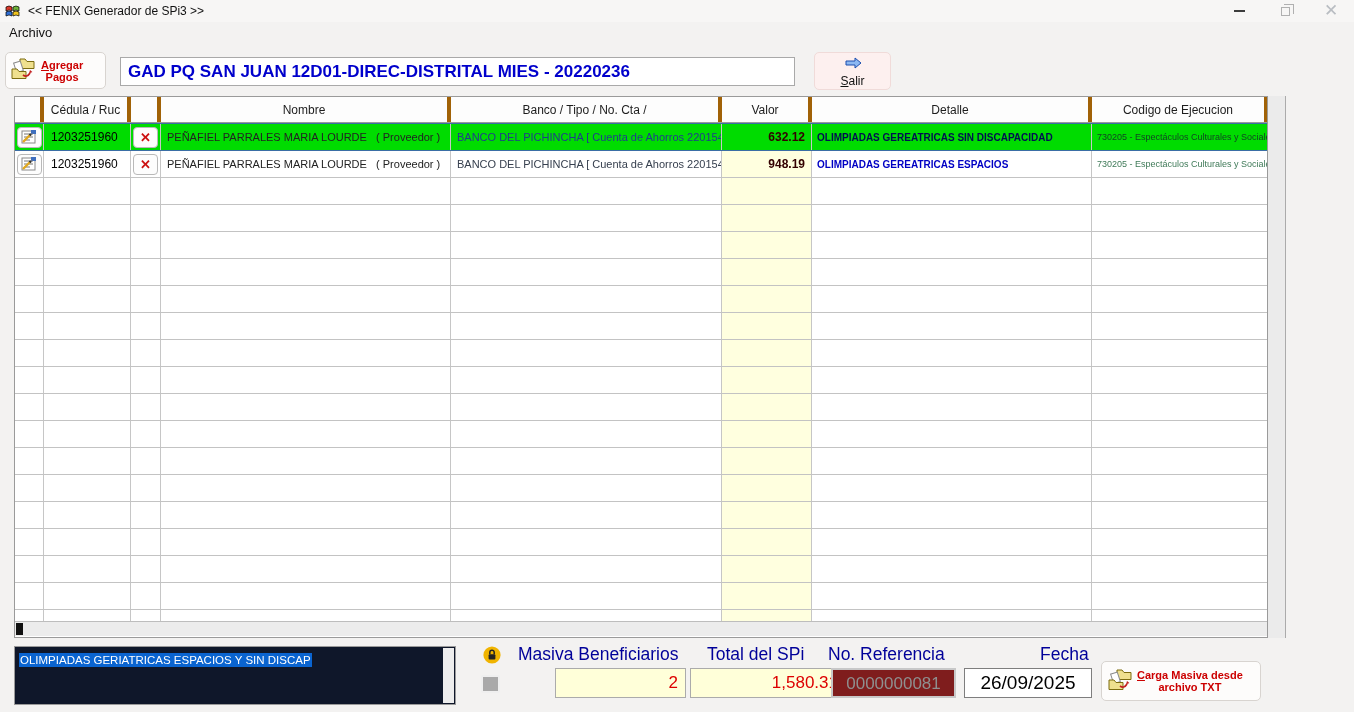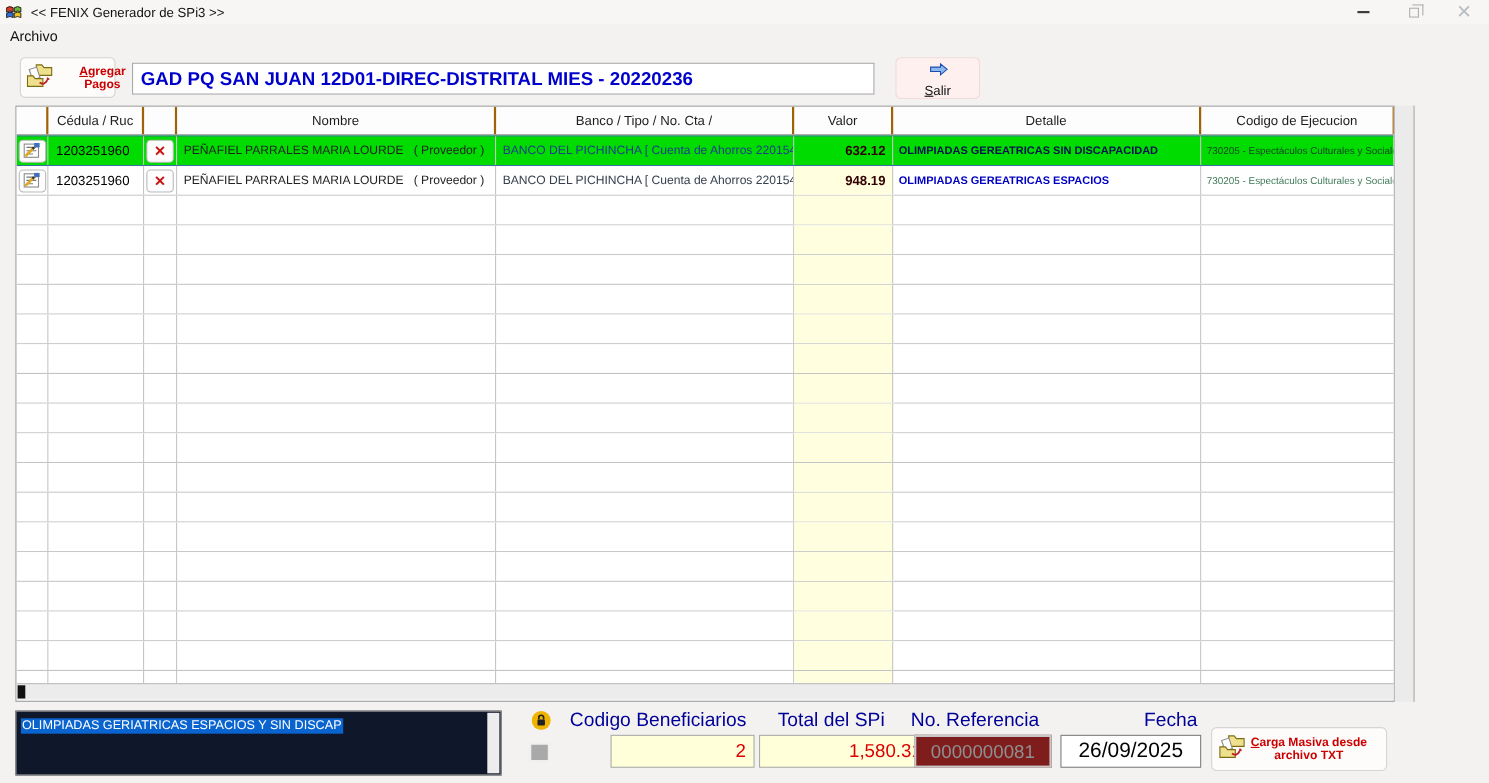--- a/index.html
+++ b/index.html
@@ -21,34 +21,34 @@
   .restore-glyph{position:relative;width:9px;height:9px;border:1px solid #b0b0b0;background:transparent;}
   .restore-glyph::before{content:"";position:absolute;left:2px;top:-4px;width:9px;height:9px;border:1px solid #b0b0b0;border-left:none;border-bottom:none;}
   .win-btn.close{font-size:17px;color:#b9bdc2;line-height:20px;}
 
   
   .menubar{position:absolute;left:0;top:22px;width:1266px;height:22px;background:#f3f2f1;}
   .menu-item{display:inline-block;padding:3px 9px 0 9px;font-size:13px;color:#111;}
 
   
   .btn{position:absolute;border:1px solid #d8d4d0;border-radius:5px;background:#fdfcfb;text-align:center;cursor:default;}
-  .btn-agregar{left:18px;top:52px;width:87px;height:37px;display:flex;align-items:center;gap:22px;padding-left:4px;}
+  .btn-agregar{left:5px;top:52px;width:101px;height:37px;display:flex;align-items:center;gap:4px;padding-left:4px;}
   .red-label{color:#cc0000;font-weight:bold;font-size:11px;line-height:12px;text-align:center;}
   .hotline{display:block;}
   .hotline::first-letter{text-decoration:underline;}
   .title-field{position:absolute;left:120px;top:57px;width:675px;height:29px;background:#ffffff;border:1px solid #a9a9a9;
     font-size:17px;font-weight:bold;color:#0000cc;line-height:27px;padding-left:7px;white-space:nowrap;overflow:hidden;}
   .btn-salir{left:814px;top:52px;width:77px;height:38px;background:#fdf0ef;border:1px solid #f0dbd9;padding-top:3px;}
   .btn-salir .salir-text{font-size:12px;color:#111;}
   .btn-carga{left:1101px;top:661px;width:160px;height:40px;display:flex;align-items:center;gap:3px;padding-left:5px;}
 
   
   .grid{position:absolute;left:14px;top:96px;width:1254px;height:542px;border:1px solid #9a9a9a;background:#ffffff;overflow:hidden;}
   .grid-header{display:flex;height:26px;border-bottom:1px solid #9a9a9a;background:#fdfdfd;}
-  .grid-header .cell{font-size:12px;color:#1d1d1d;text-align:center;padding-top:6px;border-right:2px solid #a16207;overflow:hidden;white-space:nowrap;}
+  .grid-header .cell{font-size:12px;color:#1d1d1d;text-align:center;padding-top:6px;border-right:4px solid #a16207;overflow:hidden;white-space:nowrap;}
   .grid-body{height:498px;overflow:hidden;}
   .grid-row{display:flex;height:27px;border-bottom:1px solid #c3c3c3;background:#ffffff;}
   .grid-row .cell{border-right:1px solid #c6c6c6;height:100%;overflow:hidden;white-space:nowrap;display:flex;align-items:center;}
   .grid-row.selected{background:#00dc00;border-top:1px solid #3a6ea5;border-bottom:1px solid #3a6ea5;height:28px;}
   .grid-row:not(.selected) .cell.valor, .grid-row.empty .cell.valor{background:#ffffdf;}
   .cell.cedula{font-size:12px;color:#000;padding-left:7px;}
   .cell.nombre{font-size:11px;color:#222;padding-left:6px;white-space:pre;}
   .cell.banco{font-size:11px;color:#37404f;padding-left:6px;}
   .grid-row.selected .cell.banco{color:#1f3c8c;}
   .cell.valor{font-size:12px;font-weight:bold;color:#330000;justify-content:flex-end;padding-right:6px;}
@@ -368,21 +368,21 @@
   <div class="detalle-scroll"></div>
 </div>
 
 <svg class="lock-icon" viewBox="0 0 18 18">
   <circle cx="9" cy="9" r="8.6" fill="#f0b400"></circle>
   <rect x="5.6" y="8.2" width="6.8" height="5.4" rx="1" fill="#222"></rect>
   <path d="M6.8 8.2 v-1.8 a2.2 2.2 0 0 1 4.4 0 v1.8" stroke="#222" stroke-width="1.5" fill="none"></path>
 </svg>
 <div class="gray-square"></div>
 
-<div class="f-label" style="left:518px;">Codigo Beneficiarios</div>
+<div class="f-label" style="left:518px;">Masiva Beneficiarios</div>
 <div class="f-field field-benef">2</div>
 
 <div class="f-label" style="left:707px;">Total del SPi</div>
 <div class="f-field field-spi">1,580.31</div>
 
 <div class="f-label" style="left:828px;">No. Referencia</div>
 <div class="f-field field-ref">0000000081</div>
 
 <div class="f-label" style="left:1040px;">Fecha</div>
 <div class="f-field field-fecha">26/09/2025</div>

